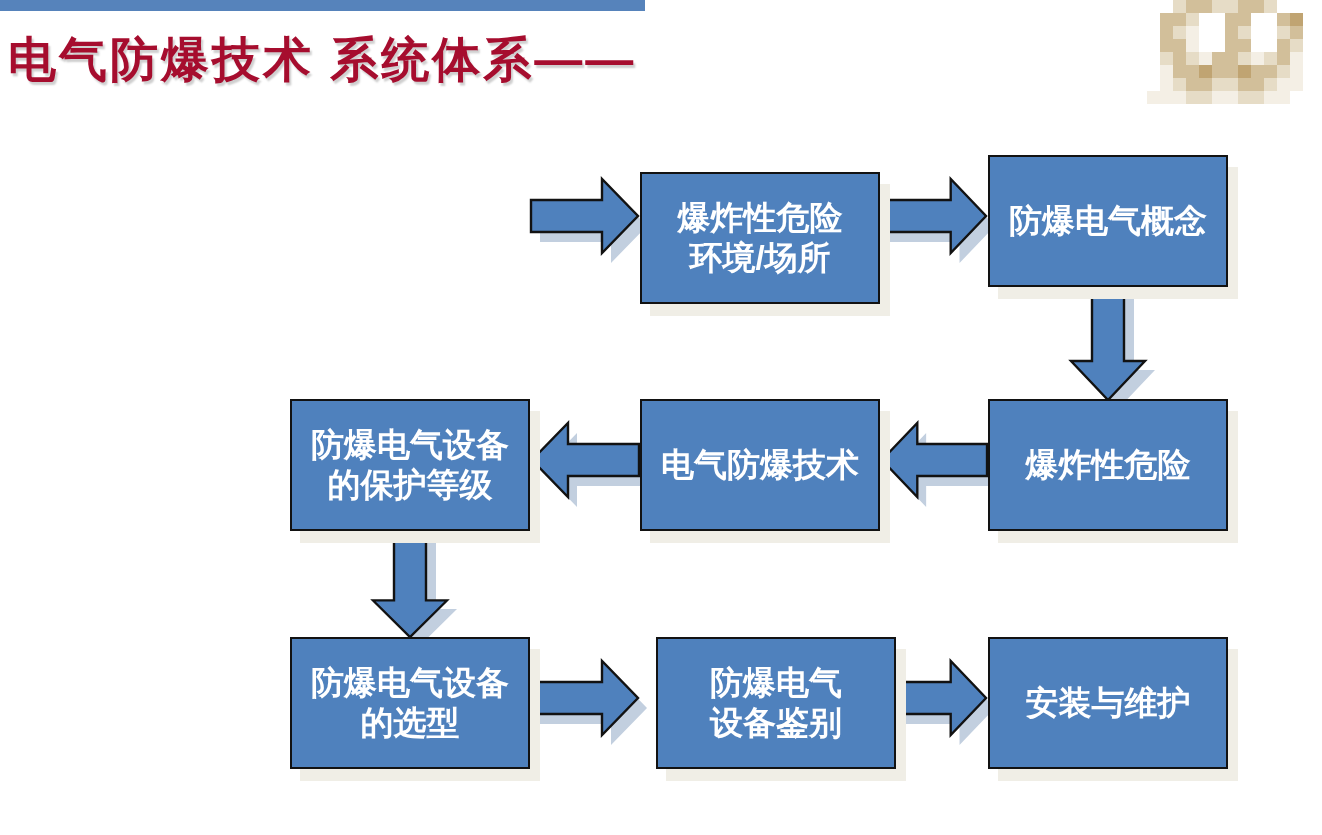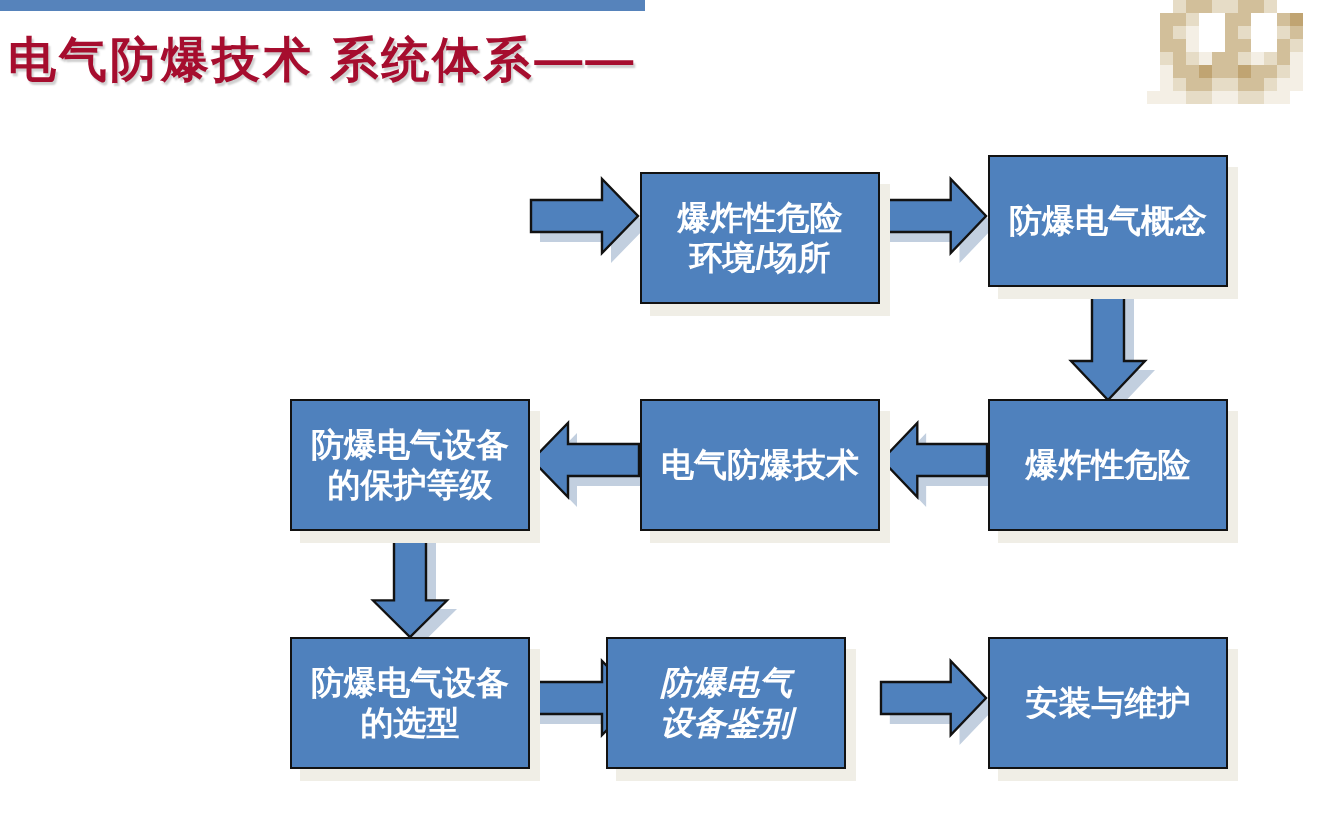--- a/index.html
+++ b/index.html
@@ -44,21 +44,21 @@
     text-align:center;
     white-space:pre-line;
   }
   .arrow{position:absolute;z-index:1;}
   .arrow svg{display:block;overflow:visible;}
   .arrow-main{fill:var(--blue,#4F81BD);stroke:var(--border,#121212);stroke-width:2.4;stroke-linejoin:miter;}
   .arrow-ghost{fill:var(--ghost,#C2CFDF);}
   
   .n0{left:290px;top:155px;} .n1{left:640px;top:172px;align-items:center;} .n2{left:988px;top:155px;}
   .n3{left:988px;top:399px;} .n4{left:640px;top:399px;} .n5{left:290px;top:399px;}
-  .n6{left:290px;top:637px;} .n7{left:606px;top:637px;font-style:italic;} .n8{left:988px;top:637px;}
+  .n6{left:290px;top:637px;} .n7{left:656px;top:637px;} .n8{left:988px;top:637px;}
   
   .a12{left:530px;top:171px;width:110px;height:100px;}
   .a23{left:880px;top:171px;width:108px;height:100px;}
   .a45{left:880px;top:415px;width:108px;height:100px;}
   .a56{left:530px;top:415px;width:110px;height:100px;}
   .a78{left:530px;top:653px;width:110px;height:100px;}
   .a89{left:880px;top:653px;width:108px;height:100px;}
   .d34{left:1063px;top:287px;width:90px;height:115px;}
   .d67{left:365px;top:531px;width:90px;height:108px;}
 </style>

